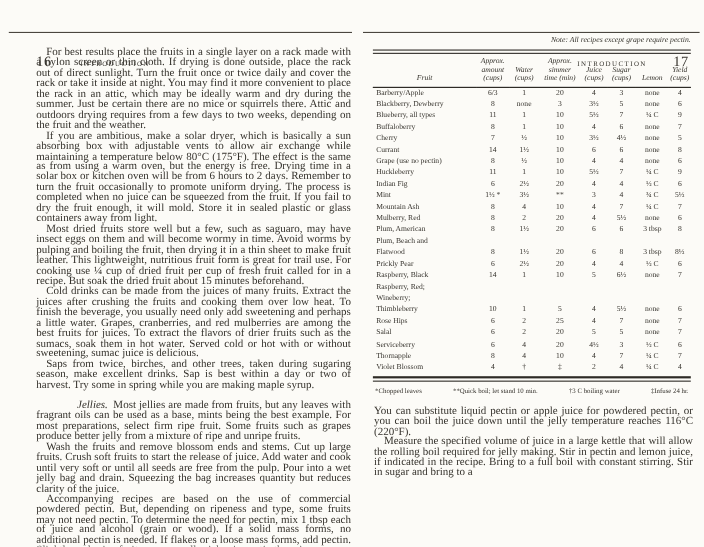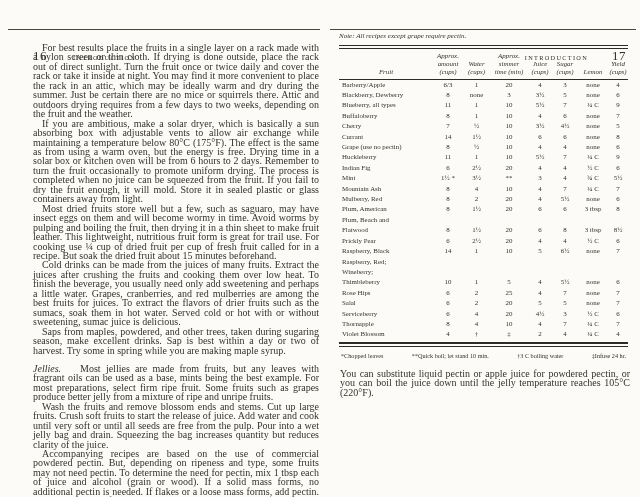--- a/index.html
+++ b/index.html
@@ -28,33 +28,33 @@
   .page.left .body-text{margin-left:25px;width:286px;}
   .page.right .body-text{margin-left:10px;width:290px;margin-top:10px;}
   .body-text p{
     margin:0;
     font-size:10px;
     line-height:9.45px;
     text-align:justify;
   }
   .body-text p.indent{text-indent:9px;}
   .body-text p.gap{margin-top:9px;}
-  .body-text i.lead{font-style:italic;padding-right:19px;}
+  .body-text i.lead{font-style:italic;padding-right:5px;margin-left:37px;}
 
   .table-block{margin-left:9px;width:289px;}
   .table-title{
     margin-top:22px;
     text-align:center;
     font-weight:bold;
     font-size:9.5px;
     letter-spacing:0.6px;
   }
   .table-note{
     margin-top:2px;
-    text-align:left;
+    text-align:right;
     font-style:italic;
     font-size:7px;
   }
   .rule-double{margin-top:5px;height:2px;border-top:1px solid #2e2b26;border-bottom:1px solid #2e2b26;}
   .rule-heavy{margin-top:2px;height:2px;border-top:2px solid #2e2b26;border-bottom:1px solid #2e2b26;}
 
   table.recipes{
     width:289px;
     border-collapse:collapse;
     table-layout:fixed;
@@ -97,21 +97,21 @@
     <div class="running-head">
       <span class="folio">16</span>
       <span class="rh-label">INTRODUCTION</span>
     </div>
     <div class="head-rule"></div>
     <div class="body-text" id="left-body">
         <p class="indent">For best results place the fruits in a single layer on a rack made with a nylon screen or thin cloth. If drying is done outside, place the rack out of direct sunlight. Turn the fruit once or twice daily and cover the rack or take it inside at night. You may find it more convenient to place the rack in an attic, which may be ideally warm and dry during the summer. Just be certain there are no mice or squirrels there. Attic and outdoors drying requires from a few days to two weeks, depending on the fruit and the weather.</p>
         <p class="indent">If you are ambitious, make a solar dryer, which is basically a sun absorbing box with adjustable vents to allow air exchange while maintaining a temperature below 80°C (175°F). The effect is the same as from using a warm oven, but the energy is free. Drying time in a solar box or kitchen oven will be from 6 hours to 2 days. Remember to turn the fruit occasionally to promote uniform drying. The process is completed when no juice can be squeezed from the fruit. If you fail to dry the fruit enough, it will mold. Store it in sealed plastic or glass containers away from light.</p>
         <p class="indent">Most dried fruits store well but a few, such as saguaro, may have insect eggs on them and will become wormy in time. Avoid worms by pulping and boiling the fruit, then drying it in a thin sheet to make fruit leather. This lightweight, nutritious fruit form is great for trail use. For cooking use ¼ cup of dried fruit per cup of fresh fruit called for in a recipe. But soak the dried fruit about 15 minutes beforehand.</p>
         <p class="indent">Cold drinks can be made from the juices of many fruits. Extract the juices after crushing the fruits and cooking them over low heat. To finish the beverage, you usually need only add sweetening and perhaps a little water. Grapes, cranberries, and red mulberries are among the best fruits for juices. To extract the flavors of drier fruits such as the sumacs, soak them in hot water. Served cold or hot with or without sweetening, sumac juice is delicious.</p>
-        <p class="indent">Saps from maples, powdered, and other trees, taken during sugaring season, make excellent drinks. Sap is best within a day or two of harvest. Try some in spring while you are making maple syrup.</p>
+        <p class="indent">Saps from twice, birches, and other trees, taken during sugaring season, make excellent drinks. Sap is best within a day or two of harvest. Try some in spring while you are making maple syrup.</p>
         <p class=" gap"><i class="lead">Jellies.</i>Most jellies are made from fruits, but any leaves with fragrant oils can be used as a base, mints being the best example. For most preparations, select firm ripe fruit. Some fruits such as grapes produce better jelly from a mixture of ripe and unripe fruits.</p>
         <p class="indent">Wash the fruits and remove blossom ends and stems. Cut up large fruits. Crush soft fruits to start the release of juice. Add water and cook until very soft or until all seeds are free from the pulp. Pour into a wet jelly bag and drain. Squeezing the bag increases quantity but reduces clarity of the juice.</p>
         <p class="indent">Accompanying recipes are based on the use of commercial powdered pectin. But, depending on ripeness and type, some fruits may not need pectin. To determine the need for pectin, mix 1 tbsp each of juice and alcohol (grain or wood). If a solid mass forms, no additional pectin is needed. If flakes or a loose mass forms, add pectin. Slightly underripe fruits are generally richer in pectin than ripe ones.</p>
       </div>
   </div>
 
   <div class="page right">
     <div class="running-head">
       <span class="rh-label">INTRODUCTION</span>
       <span class="folio">17</span>
@@ -381,17 +381,18 @@
       <div class="rule-heavy"></div>
       <div class="footnotes" id="footnotes">
           <span>*Chopped leaves</span>
           <span>**Quick boil; let stand 10 min.</span>
           <span>†3 C boiling water</span>
           <span>‡Infuse 24 hr.</span>
         </div>
     </div>
 
     <div class="body-text" id="right-body">
-        <p class="">You can substitute liquid pectin or apple juice for powdered pectin, or you can boil the juice down until the jelly temperature reaches 105°C (220°F).</p>
+        <p class="">You can substitute liquid pectin or apple juice for powdered pectin, or you can boil the juice down until the jelly temperature reaches 116°C (220°F).</p>
+        <p class="indent">Measure the specified volume of juice in a large kettle that will allow the rolling boil required for jelly making. Stir in pectin and lemon juice, if indicated in the recipe. Bring to a full boil with constant stirring. Stir in sugar and bring to a</p>
       </div>
   </div>
 
 </div>
 
 </body></html>

